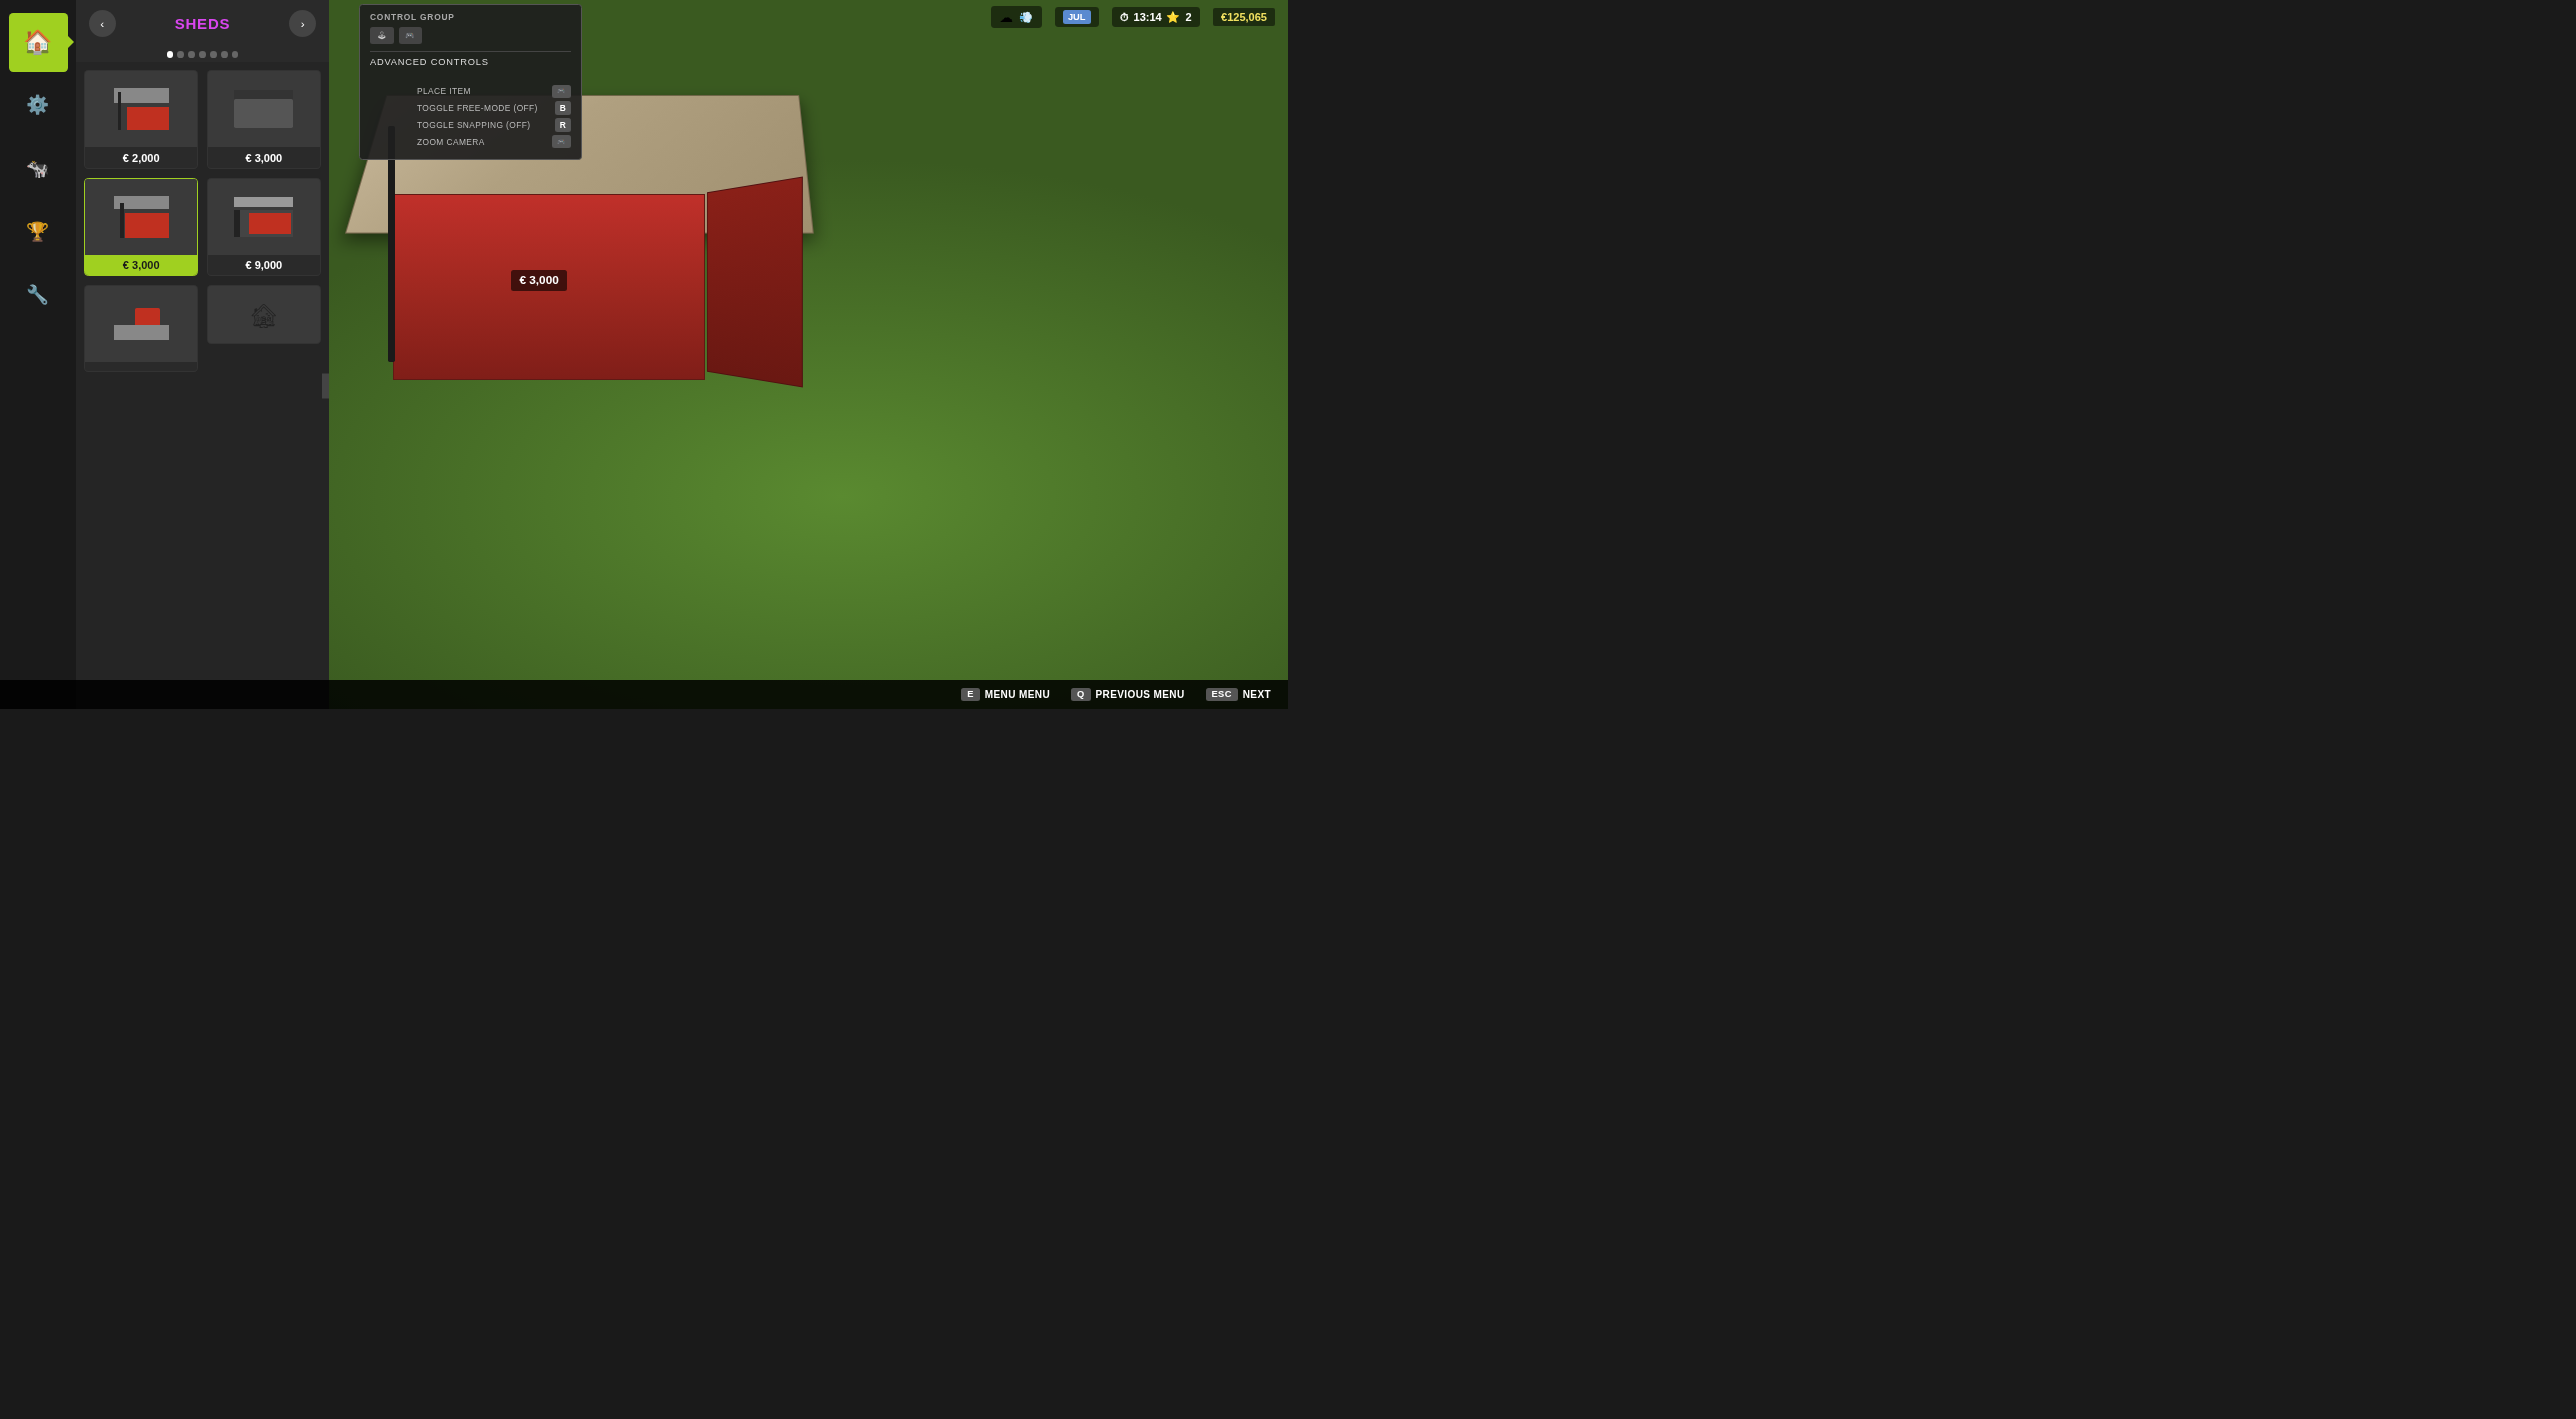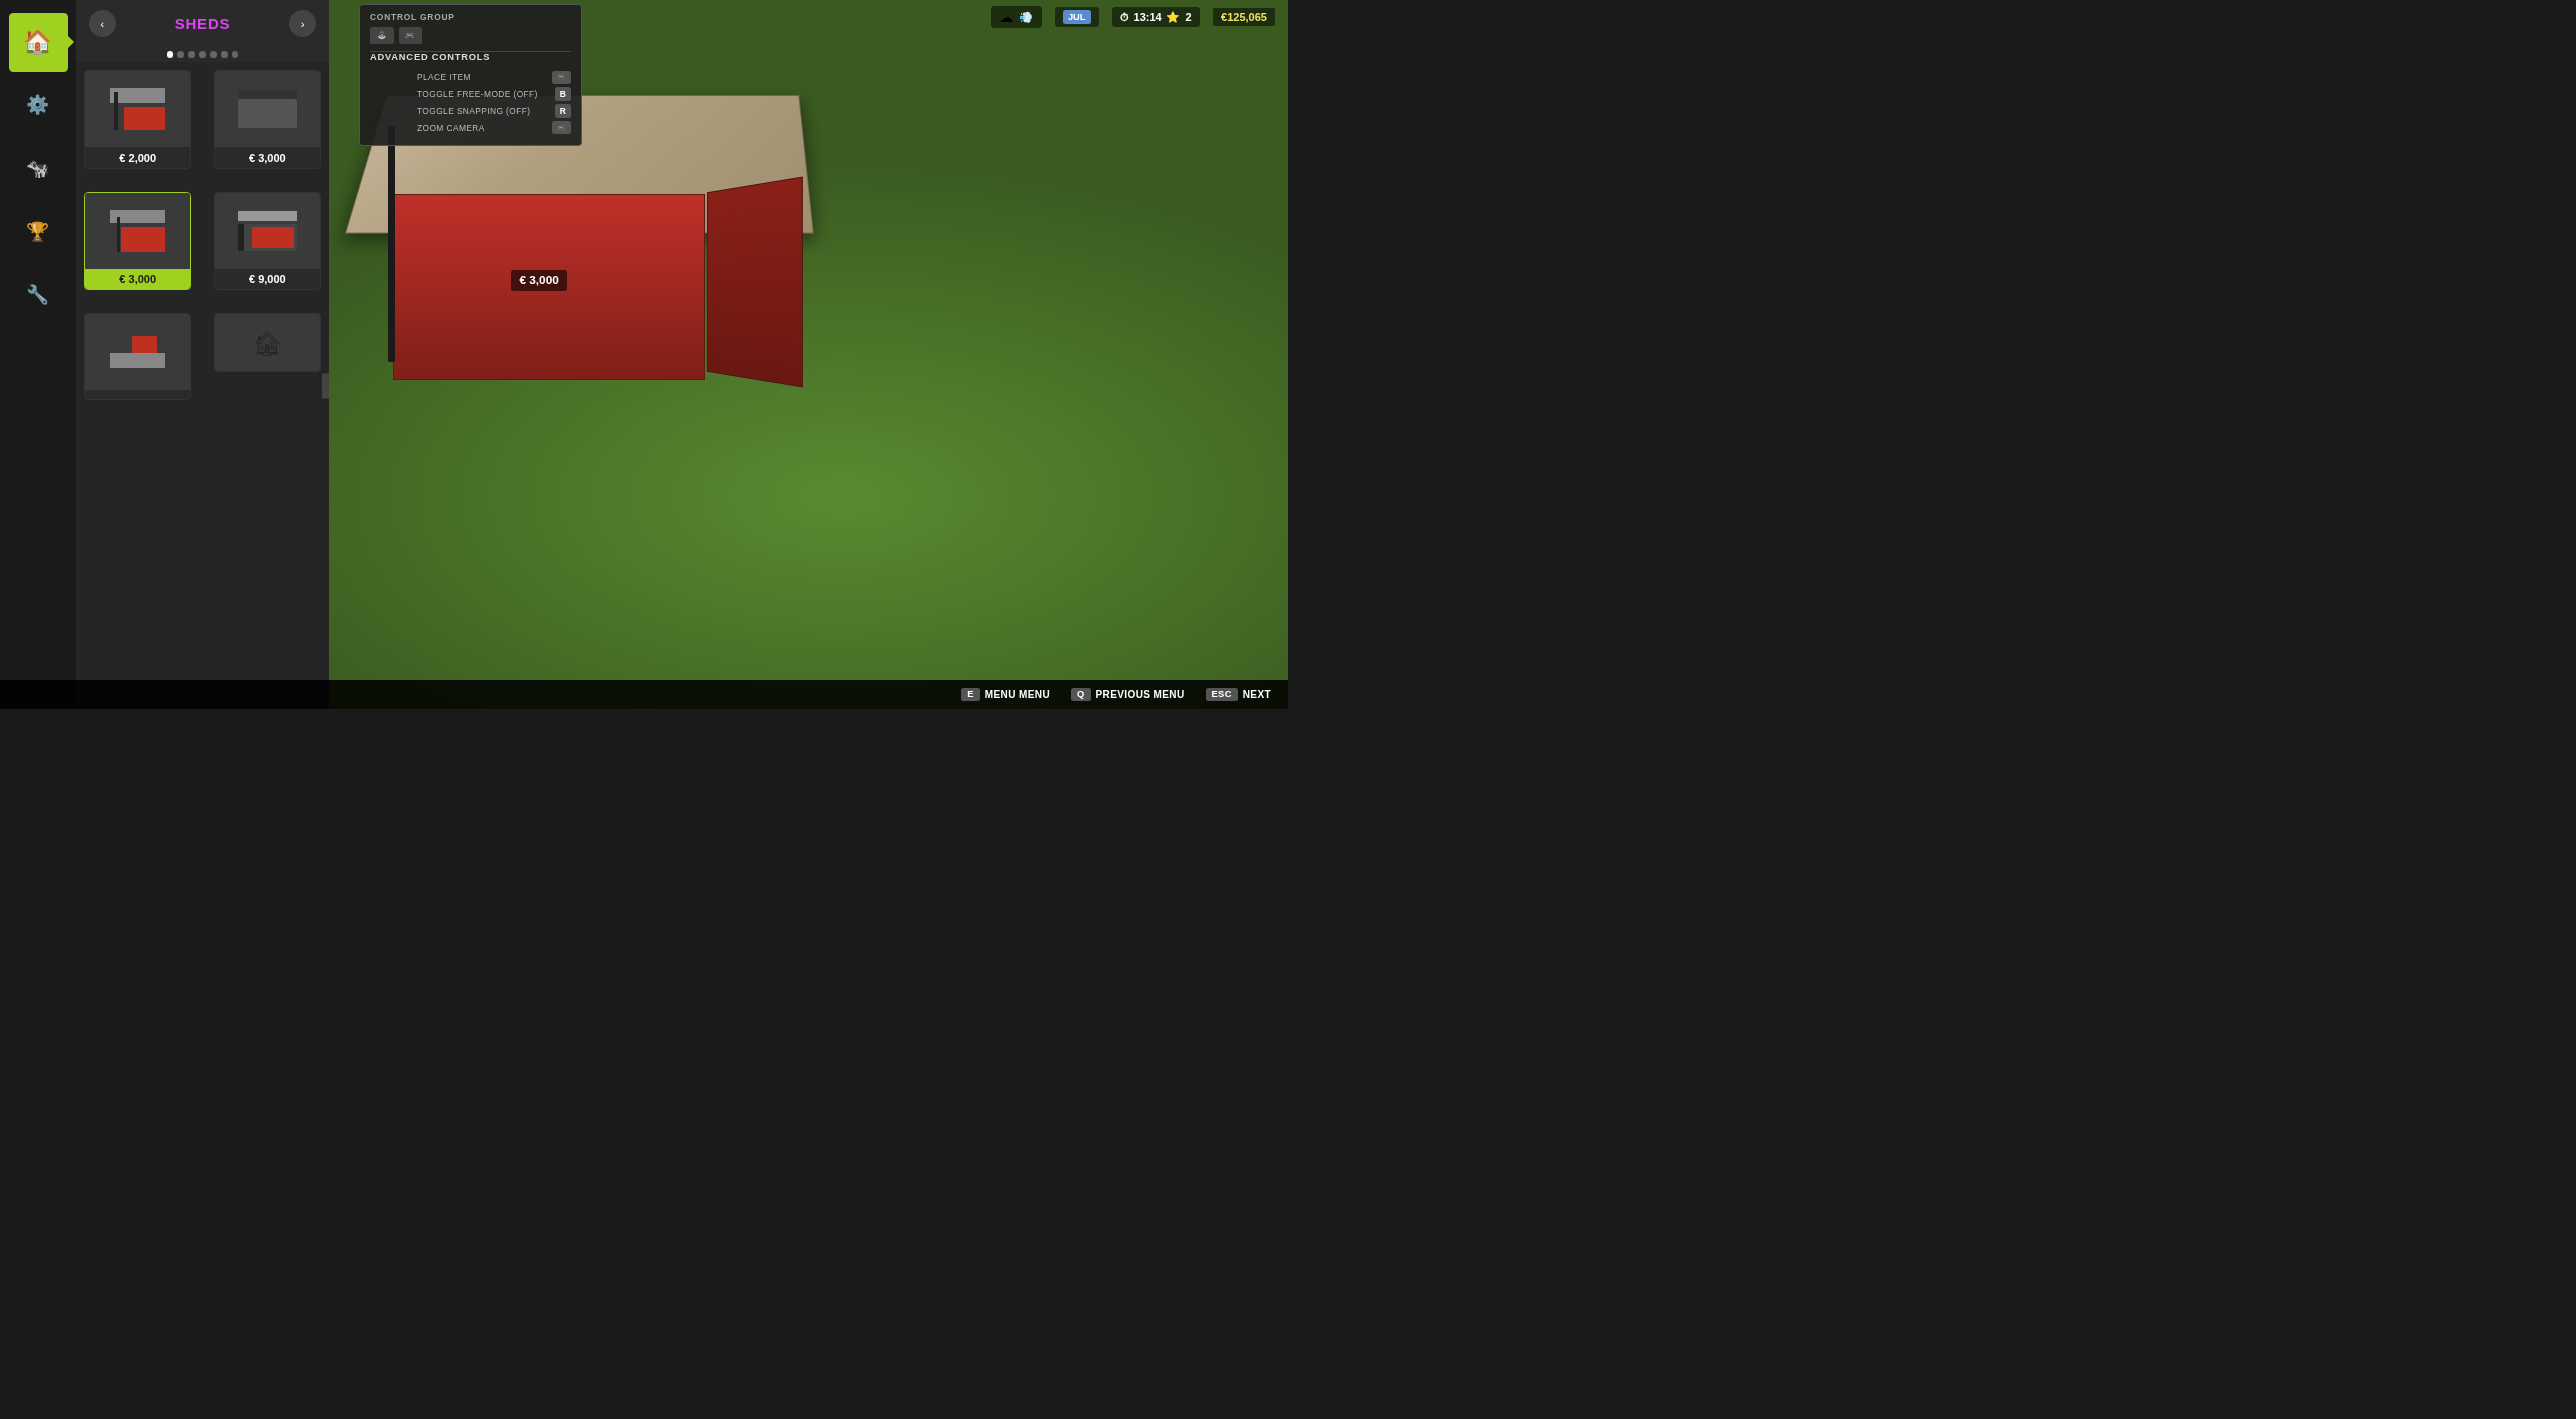--- a/index.html
+++ b/index.html
@@ -179,23 +179,24 @@
       justify-content: center;
       color: #ccc;
       font-size: 7.6px;
     }
 
     .advanced-controls-title {
       color: #ddd;
       font-size: 9.3px;
       letter-spacing: 0.8px;
       text-transform: uppercase;
-      font-weight: bold;
-      margin-bottom: 9px;
+      font-weight: normal;
+      margin-bottom: 18px;
       border-top: 0.8px solid #444;
+      padding-top: 5px;
     }
 
     .control-row {
       display: flex;
       align-items: center;
       justify-content: space-between;
       margin-bottom: 3.4px;
       gap: 17px;
     }
 
@@ -351,21 +352,21 @@
       background: white;
     }
 
     
     .items-grid {
       flex: 1;
       overflow-y: auto;
       padding: 8.4px;
       display: grid;
       grid-template-columns: 1fr 1fr;
-      gap: 23px;
+      gap: 9px;
       align-content: start;
     }
 
     .item-card {
       background: #333;
       border-radius: 4.2px;
       overflow: hidden;
       cursor: pointer;
       border: 1.7px solid transparent;
     }

